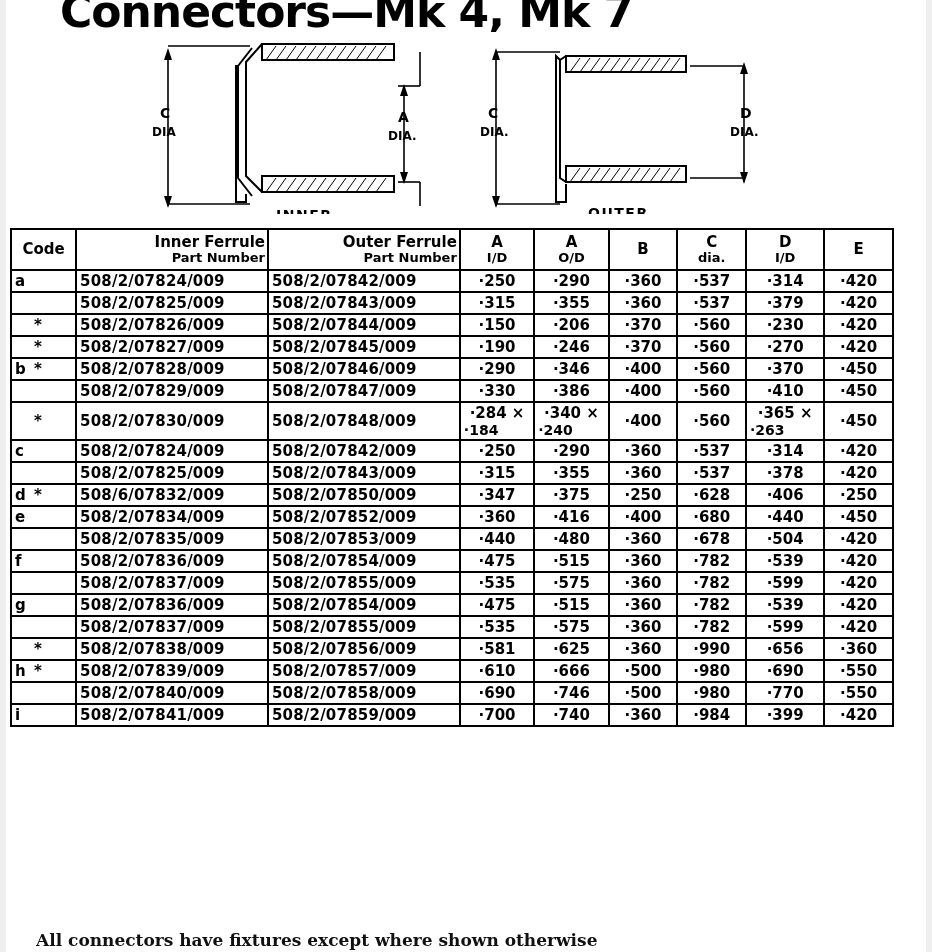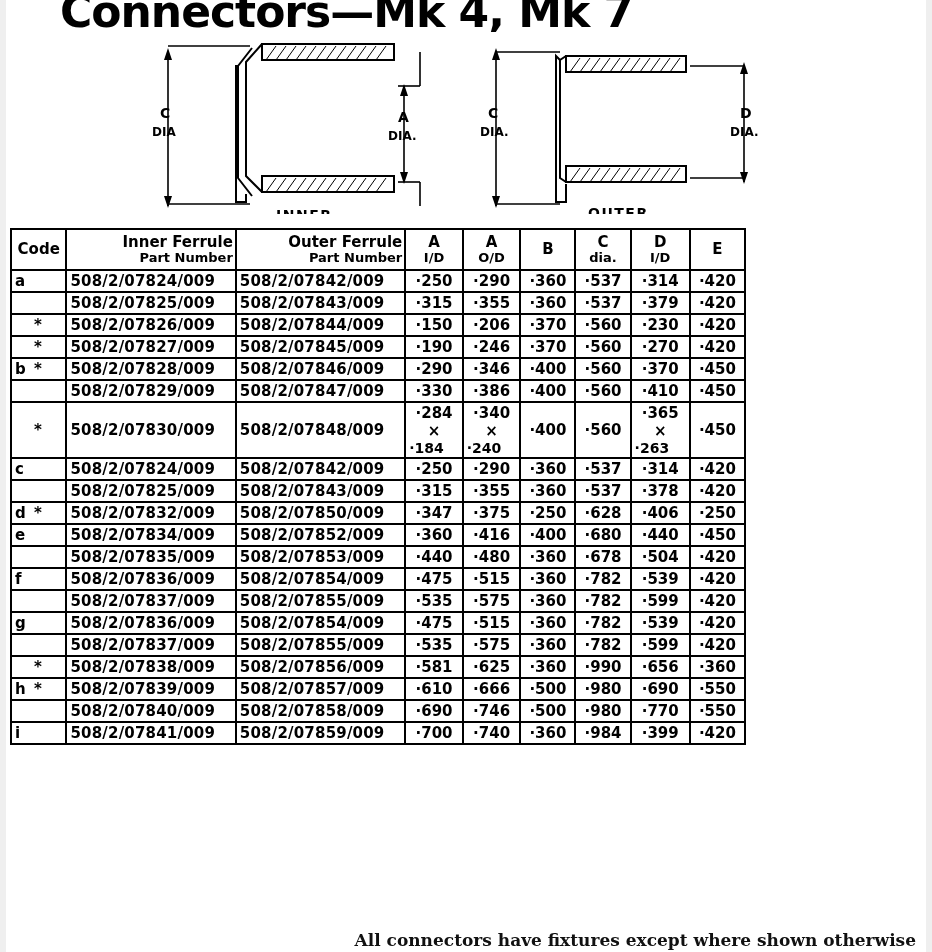--- a/index.html
+++ b/index.html
@@ -8,21 +8,21 @@
   
   .title-wrap{position:absolute;top:-14px;left:60px;width:840px;height:46px;overflow:hidden;}
   .title{font-family:"DejaVu Sans",sans-serif;font-weight:bold;font-size:44px;letter-spacing:-1px;white-space:nowrap;}
 
   
   .diagram{position:absolute;top:26px;left:0;width:932px;height:188px;}
   .diagram svg{display:block;}
 
   
   .table-wrap{position:absolute;top:228px;left:10px;width:912px;}
-  table.spec{border-collapse:collapse;width:736px;font-family:"DejaVu Sans",sans-serif;border-radius:25px;}
+  table.spec{border-collapse:collapse;width:884px;font-family:"DejaVu Sans",sans-serif;border-radius:25px;}
   table.spec, table.spec th, table.spec td{border:2px solid #000;}
   table.spec th{font-size:15px;font-weight:bold;line-height:1.1;padding:4px 2px;vertical-align:middle;}
   table.spec td{font-size:15px;font-weight:bold;padding:1px 3px;vertical-align:middle;}
   .hdr-sub{display:block;font-size:13px;font-weight:bold;}
   .c-code{width:58px;text-align:center;}
   .c-pn{width:186px;text-align:right;}
   .c-num{width:68px;text-align:center;}
   .c-b{width:62px;text-align:center;}
   .c-c{width:62px;text-align:center;}
   .c-d{width:72px;text-align:center;}
@@ -32,21 +32,21 @@
   .nb td{border-top:0;border-bottom:0;}
 
   .code-cell{text-align:left;padding-left:6px;position:relative;font-size:16px;}
   .star{display:inline-block;width:14px;text-align:center;}
   .codeletter{display:inline-block;width:16px;text-align:left;}
   .pn{text-align:left;letter-spacing:.2px;font-size:15px;}
   .val{text-align:center;font-size:15px;}
   .sub{display:block;font-size:14px;text-align:left;}
 
   
-  .footer{position:absolute;top:930px;left:36px;font-size:17px;font-weight:bold;font-family:"DejaVu Serif",serif;color:#111;white-space:nowrap;overflow:hidden;width:880px;height:22px;text-align:right;}
+  .footer{position:absolute;top:930px;left:36px;font-size:17px;font-weight:bold;font-family:"DejaVu Serif",serif;color:#111;white-space:nowrap;overflow:hidden;width:880px;height:22px;}
 
   
   .edge-l{position:absolute;left:0;top:0;width:6px;height:952px;background:#efefef;}
   .edge-r{position:absolute;right:0;top:0;width:6px;height:952px;background:#efefef;}
 </style>
 </head>
 <body>
 
 <div class="edge-l"></div>
 <div class="edge-r"></div>
@@ -312,21 +312,21 @@
           <td class="c-pn pn">508/2/07843/009</td>
           <td class="c-num val">·315</td>
           <td class="c-num val">·355</td>
           <td class="c-b val">·360</td>
           <td class="c-c val">·537</td>
           <td class="c-d val">·378</td>
           <td class="c-e val">·420</td>
         </tr>
         <tr class="grp">
           <td class="c-code code-cell"><span class="codeletter">d</span><span class="star">*</span></td>
-          <td class="c-pn pn">508/2/07832/009</td>
+          <td class="c-pn pn">508/6/07832/009</td>
           <td class="c-pn pn">508/2/07850/009</td>
           <td class="c-num val">·347</td>
           <td class="c-num val">·375</td>
           <td class="c-b val">·250</td>
           <td class="c-c val">·628</td>
           <td class="c-d val">·406</td>
           <td class="c-e val">·250</td>
         </tr>
         <tr class="grp">
           <td class="c-code code-cell"><span class="codeletter">e</span><span class="star"></span></td>

